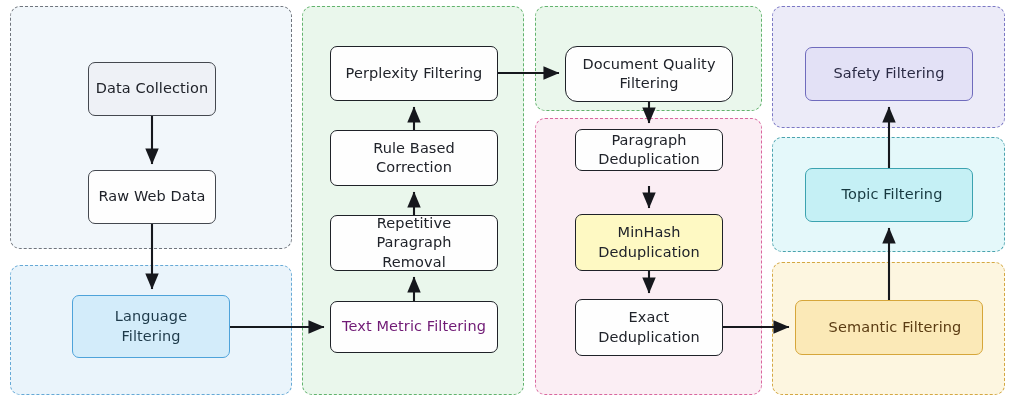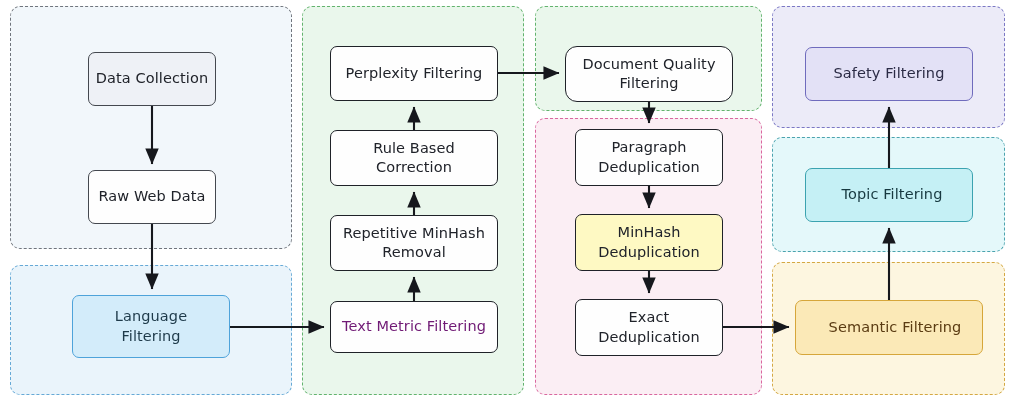--- a/index.html
+++ b/index.html
@@ -91,49 +91,49 @@
         <path class="edge-path" d="M498,73 L559,73" marker-end="url(#arrowhead)" stroke="#16181d"></path>
         <path class="edge-path" d="M649,102 L649,123" marker-end="url(#arrowhead)" stroke="#16181d"></path>
         <path class="edge-path" d="M649,186 L649,208" marker-end="url(#arrowhead)" stroke="#16181d"></path>
         <path class="edge-path" d="M649,271 L649,293" marker-end="url(#arrowhead)" stroke="#16181d"></path>
         <path class="edge-path" d="M723,327 L789,327" marker-end="url(#arrowhead)" stroke="#16181d"></path>
         <path class="edge-path" d="M889,300 L889,228" marker-end="url(#arrowhead)" stroke="#16181d"></path>
         <path class="edge-path" d="M889,168 L889,107" marker-end="url(#arrowhead)" stroke="#16181d"></path>
       </g>
   </svg>
   <div id="nodes-layer">
-      <div class="node" style="left: 88px; top: 52px; width: 128px; height: 54px; background: rgb(238, 241, 246); border-color: rgb(68, 72, 79); color: rgb(32, 35, 42);">
+      <div class="node" style="left: 88px; top: 62px; width: 128px; height: 54px; background: rgb(238, 241, 246); border-color: rgb(68, 72, 79); color: rgb(32, 35, 42);">
         <span class="lbl">Data Collection</span>
       </div>
       <div class="node" style="left: 88px; top: 170px; width: 128px; height: 54px; background: rgb(254, 254, 254); border-color: rgb(68, 72, 79); color: rgb(32, 35, 42); border-radius: 7px;">
         <span class="lbl">Raw Web Data</span>
       </div>
       <div class="node" style="left: 72px; top: 295px; width: 158px; height: 63px; background: rgb(211, 236, 250); border-color: rgb(78, 163, 218); color: rgb(30, 58, 74);">
         <span class="lbl">Language
 Filtering</span>
       </div>
       <div class="node" style="left: 330px; top: 301px; width: 168px; height: 52px; background: rgb(254, 254, 254); border-color: rgb(31, 34, 40); color: #701a75;">
         <span class="lbl">Text Metric Filtering</span>
       </div>
       <div class="node" style="left: 330px; top: 215px; width: 168px; height: 56px; background: rgb(254, 254, 254); border-color: rgb(31, 34, 40); color: rgb(32, 35, 42);">
-        <span class="lbl">Repetitive MinHash
+        <span class="lbl">Repetitive Paragraph
 Removal</span>
       </div>
       <div class="node" style="left: 330px; top: 130px; width: 168px; height: 56px; background: rgb(254, 254, 254); border-color: rgb(31, 34, 40); color: rgb(32, 35, 42);">
         <span class="lbl">Rule Based
 Correction</span>
       </div>
       <div class="node" style="left: 330px; top: 46px; width: 168px; height: 55px; background: rgb(254, 254, 254); border-color: rgb(31, 34, 40); color: rgb(32, 35, 42);">
         <span class="lbl">Perplexity Filtering</span>
       </div>
       <div class="node" style="left: 565px; top: 46px; width: 168px; height: 56px; background: rgb(254, 254, 254); border-color: rgb(31, 34, 40); color: rgb(32, 35, 42); border-radius: 12px;">
         <span class="lbl">Document Quality
 Filtering</span>
       </div>
-      <div class="node" style="left: 575px; top: 129px; width: 148px; height: 57px; background: rgb(254, 254, 254); border-color: rgb(31, 34, 40); color: rgb(32, 35, 42);">
+      <div class="node" style="left: 575px; top: 129px; width: 148px; height: 42px; background: rgb(254, 254, 254); border-color: rgb(31, 34, 40); color: rgb(32, 35, 42);">
         <span class="lbl">Paragraph
 Deduplication</span>
       </div>
       <div class="node" style="left: 575px; top: 214px; width: 148px; height: 57px; background: #fef9c3; border-color: rgb(31, 34, 40); color: rgb(32, 35, 42);">
         <span class="lbl">MinHash
 Deduplication</span>
       </div>
       <div class="node" style="left: 575px; top: 299px; width: 148px; height: 57px; background: rgb(254, 254, 254); border-color: rgb(31, 34, 40); color: rgb(32, 35, 42);">
         <span class="lbl">Exact
 Deduplication</span>

